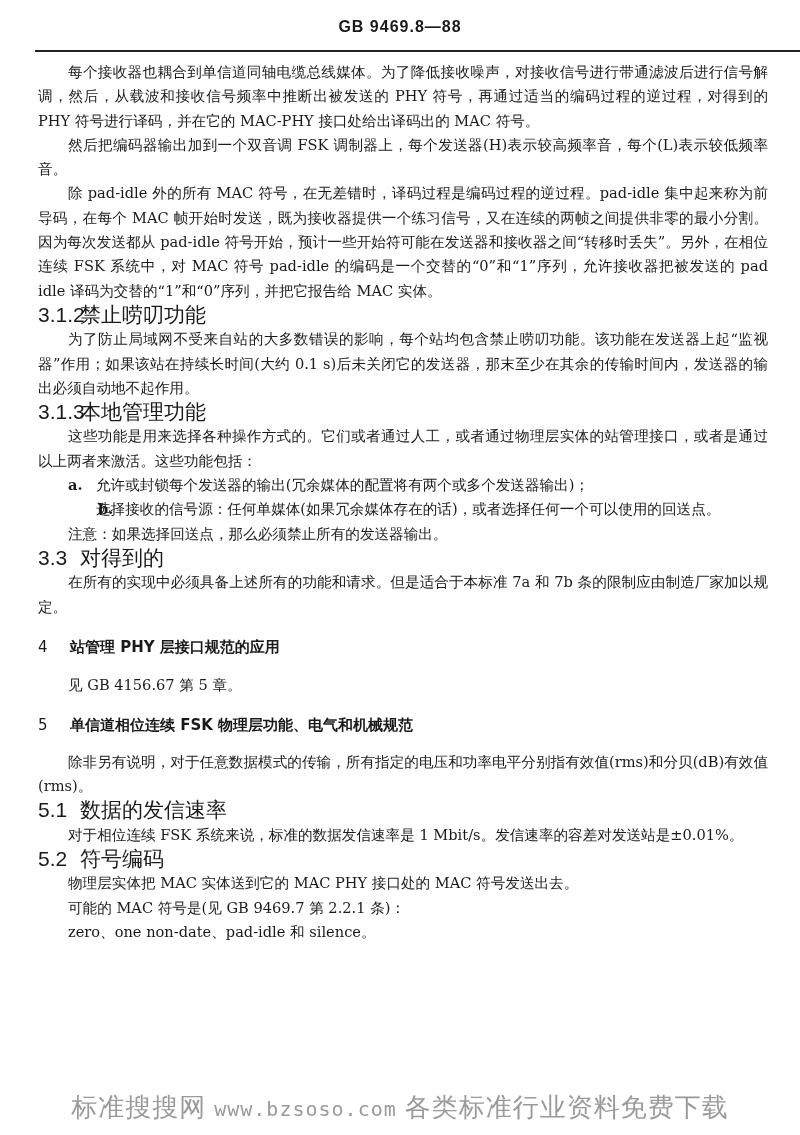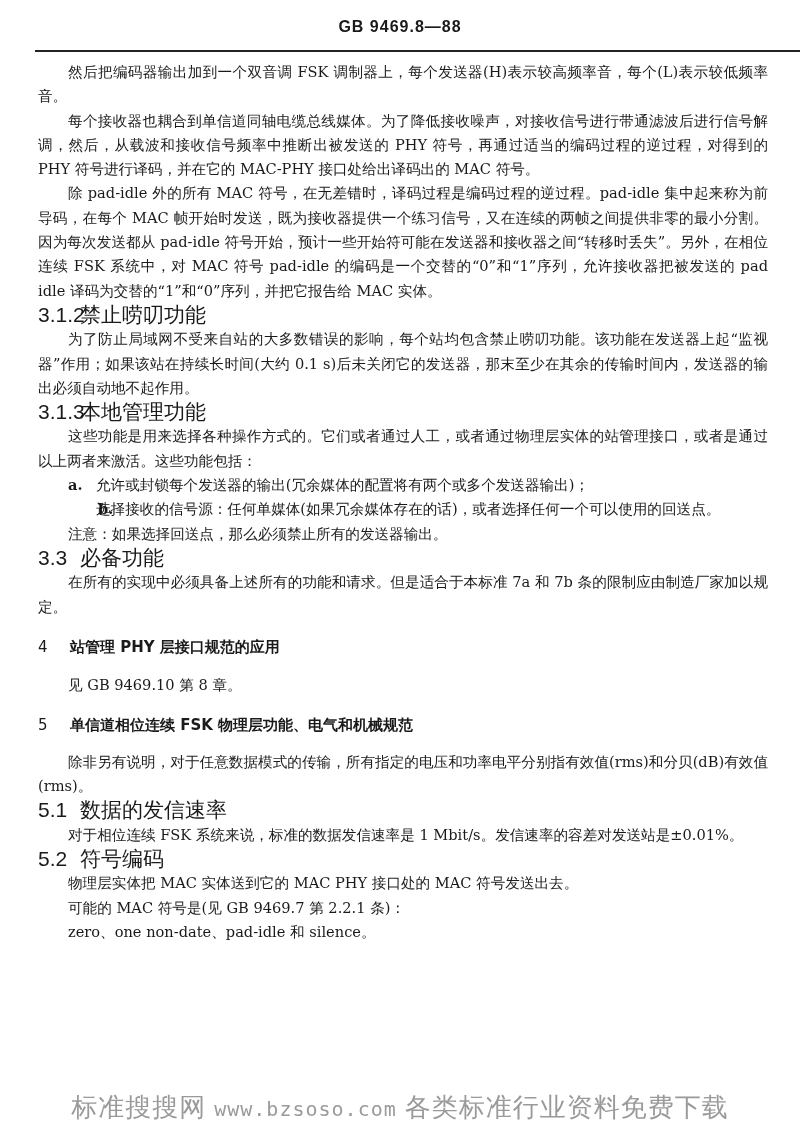--- a/index.html
+++ b/index.html
@@ -28,39 +28,39 @@
   }
   .footer-watermark .url { font-family: "DejaVu Sans Mono", "Liberation Mono", monospace; font-size: 20px; margin: 0 8px; }
 </style>
 </head>
 <body>
 
 <div class="header-title">GB 9469.8—88</div>
 <div class="header-rule"></div>
 
 <div class="page">
+  <p class="ind">每个接收器也耦合到单信道同轴电缆总线媒体。为了降低接收噪声，对接收信号进行带通滤波后进行信号解调，然后，从载波和接收信号频率中推断出被发送的 PHY 符号，再通过适当的编码过程的逆过程，对得到的 PHY 符号进行译码，并在它的 MAC-PHY 接口处给出译码出的 MAC 符号。</p>
   <p class="ind">然后把编码器输出加到一个双音调 FSK 调制器上，每个发送器(H)表示较高频率音，每个(L)表示较低频率音。</p>
-  <p class="ind">每个接收器也耦合到单信道同轴电缆总线媒体。为了降低接收噪声，对接收信号进行带通滤波后进行信号解调，然后，从载波和接收信号频率中推断出被发送的 PHY 符号，再通过适当的编码过程的逆过程，对得到的 PHY 符号进行译码，并在它的 MAC-PHY 接口处给出译码出的 MAC 符号。</p>
   <p class="ind">除 pad-idle 外的所有 MAC 符号，在无差错时，译码过程是编码过程的逆过程。pad-idle 集中起来称为前导码，在每个 MAC 帧开始时发送，既为接收器提供一个练习信号，又在连续的两帧之间提供非零的最小分割。因为每次发送都从 pad-idle 符号开始，预计一些开始符可能在发送器和接收器之间“转移时丢失”。另外，在相位连续 FSK 系统中，对 MAC 符号 pad-idle 的编码是一个交替的“0”和“1”序列，允许接收器把被发送的 pad idle 译码为交替的“1”和“0”序列，并把它报告给 MAC 实体。</p>
 
   <div class="h3"><span class="num">3.1.2</span><span>禁止唠叨功能</span></div>
   <p class="ind">为了防止局域网不受来自站的大多数错误的影响，每个站均包含禁止唠叨功能。该功能在发送器上起“监视器”作用；如果该站在持续长时间(大约 0.1 s)后未关闭它的发送器，那末至少在其余的传输时间内，发送器的输出必须自动地不起作用。</p>
 
   <div class="h3"><span class="num">3.1.3</span><span>本地管理功能</span></div>
   <p class="ind">这些功能是用来选择各种操作方式的。它们或者通过人工，或者通过物理层实体的站管理接口，或者是通过以上两者来激活。这些功能包括：</p>
   <p class="list-item"><span class="marker">a.</span><span>允许或封锁每个发送器的输出(冗余媒体的配置将有两个或多个发送器输出)；</span></p>
   <p class="ind" style="text-indent:30px"><span class="marker" style="display:inline-block;width:28px;font-weight:bold">b.</span><span>选择接收的信号源：任何单媒体(如果冗余媒体存在的话)，或者选择任何一个可以使用的回送点。</span></p>
   <p class="ind">注意：如果选择回送点，那么必须禁止所有的发送器输出。</p>
 
 
-  <div class="h3"><span class="num">3.3</span><span>必备功能</span></div>
+  <div class="h3"><span class="num">3.3</span><span>对得到的</span></div>
   <p class="ind">在所有的实现中必须具备上述所有的功能和请求。但是适合于本标准 7a 和 7b 条的限制应由制造厂家加以规定。</p>
 
   <div class="h1" style="margin-top:16px"><span class="num">4</span><span>站管理 PHY 层接口规范的应用</span></div>
-  <p class="ind" style="margin-top:14px">见 GB 9469.10 第 8 章。</p>
+  <p class="ind" style="margin-top:14px">见 GB 4156.67 第 5 章。</p>
 
   <div class="h1" style="margin-top:16px"><span class="num">5</span><span>单信道相位连续 FSK 物理层功能、电气和机械规范</span></div>
   <p class="ind" style="margin-top:12px">除非另有说明，对于任意数据模式的传输，所有指定的电压和功率电平分别指有效值(rms)和分贝(dB)有效值(rms)。</p>
 
   <div class="h3"><span class="num">5.1</span><span>数据的发信速率</span></div>
   <p class="ind">对于相位连续 FSK 系统来说，标准的数据发信速率是 1 Mbit/s。发信速率的容差对发送站是±0.01%。</p>
 
   <div class="h3"><span class="num">5.2</span><span>符号编码</span></div>
   <p class="ind2">物理层实体把 MAC 实体送到它的 MAC PHY 接口处的 MAC 符号发送出去。</p>
   <p class="ind2">可能的 MAC 符号是(见 GB 9469.7 第 2.2.1 条)：</p>

